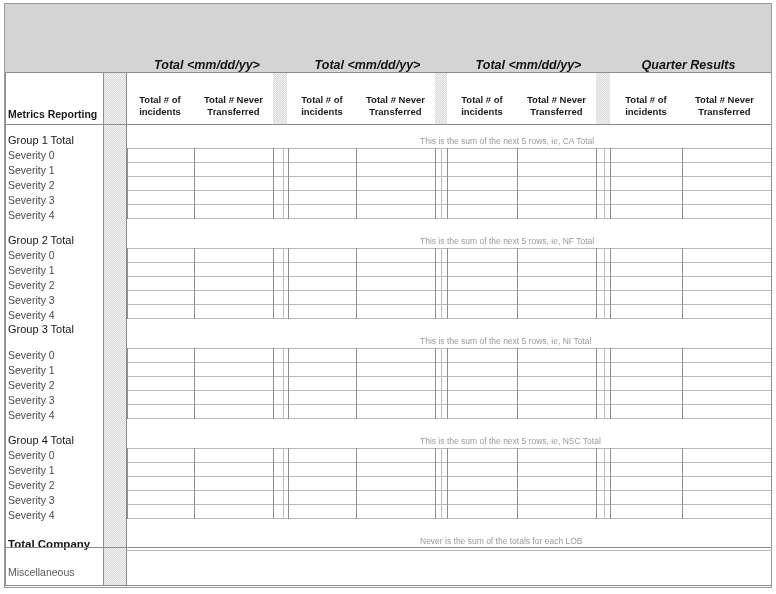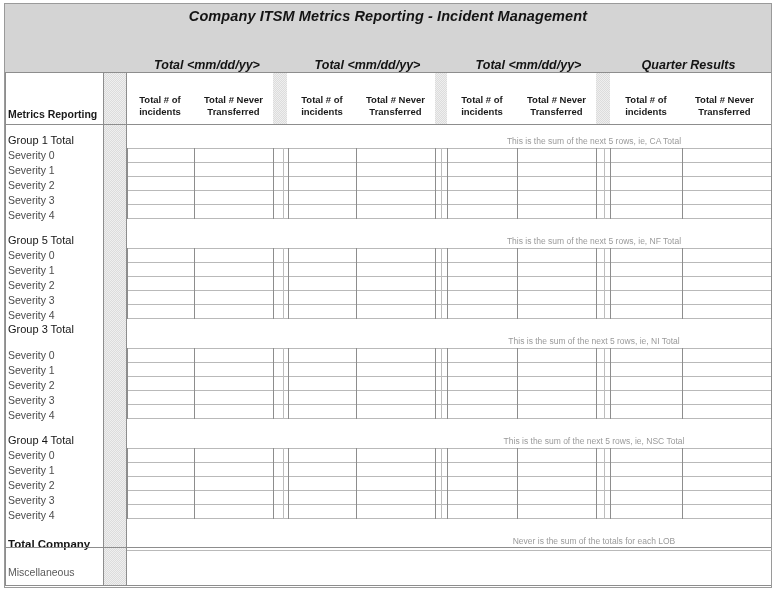--- a/index.html
+++ b/index.html
@@ -150,35 +150,34 @@
   .row-label.misc {
     color: #5a5a5a;
     font-size: 10.5px;
   }
 
   
   .note {
     position: absolute;
     font-size: 8.5px;
     color: #9a9a9a;
-    text-align: center;
+    text-align: left;
     white-space: nowrap;
   }
 
   
   .grid-block { position: absolute; }
 </style>
 </head>
 <body>
 
 <div class="page">
   <div class="frame"></div>
 
   <div class="title-band">
-    <div class="title-main">Company ITSM Metrics Reporting - Incident Management</div>
   </div>
 
   <div class="period-head" style="left:126px; width:162px;">Total &lt;mm/dd/yy&gt;</div>
   <div class="period-head" style="left:288px; width:159px;">Total &lt;mm/dd/yy&gt;</div>
   <div class="period-head" style="left:447px; width:163px;">Total &lt;mm/dd/yy&gt;</div>
   <div class="period-head" style="left:608px; width:161px;">Quarter Results</div>
 
   <div class="header-white"></div>
 
   <div class="vband" style="left:103px; top:72px;  width:23px; height:513px;"></div>
@@ -224,21 +223,21 @@
     <span>Transferred</span>
   </div>
 
   <div class="row-label group" style="top:134px;">Group 1 Total</div>
   <div class="row-label" style="top:149px;">Severity 0</div>
   <div class="row-label" style="top:164px;">Severity 1</div>
   <div class="row-label" style="top:179px;">Severity 2</div>
   <div class="row-label" style="top:194px;">Severity 3</div>
   <div class="row-label" style="top:209px;">Severity 4</div>
 
-  <div class="row-label group" style="top:234px;">Group 5 Total</div>
+  <div class="row-label group" style="top:234px;">Group 2 Total</div>
   <div class="row-label" style="top:249px;">Severity 0</div>
   <div class="row-label" style="top:264px;">Severity 1</div>
   <div class="row-label" style="top:279px;">Severity 2</div>
   <div class="row-label" style="top:294px;">Severity 3</div>
   <div class="row-label" style="top:309px;">Severity 4</div>
 
   <div class="row-label group" style="top:323px;">Group 3 Total</div>
   <div class="row-label" style="top:349px;">Severity 0</div>
   <div class="row-label" style="top:364px;">Severity 1</div>
   <div class="row-label" style="top:379px;">Severity 2</div>

